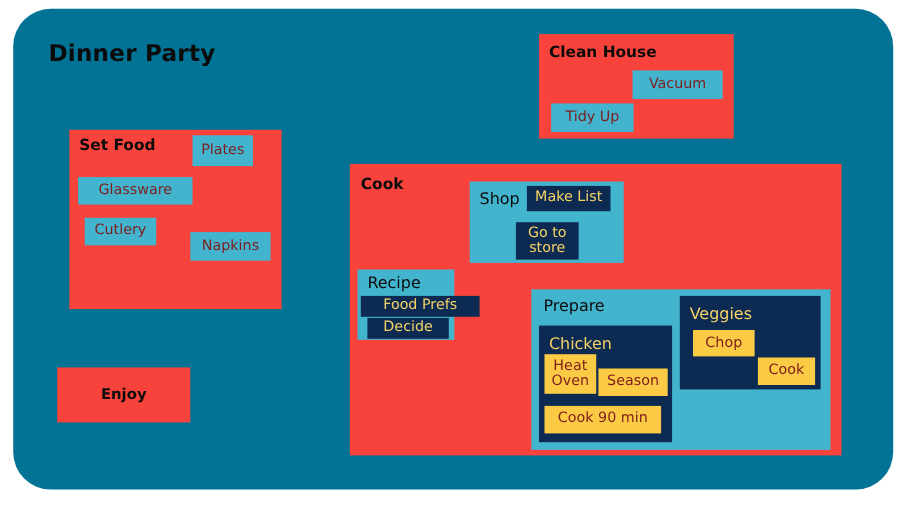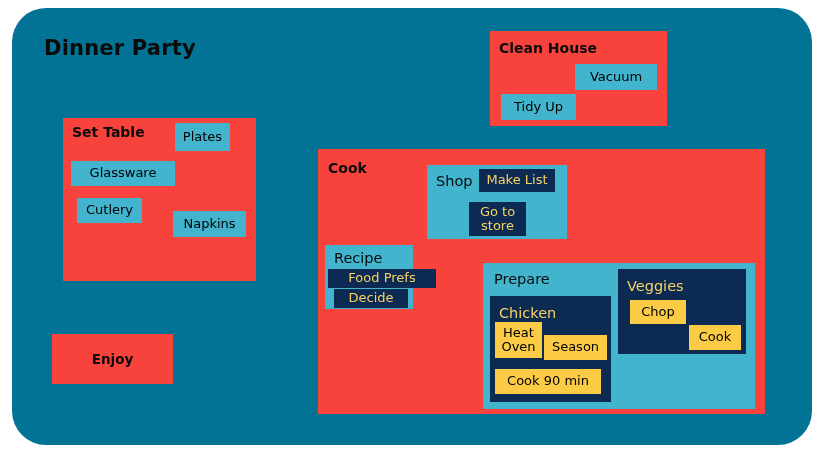--- a/index.html
+++ b/index.html
@@ -70,21 +70,21 @@
     font-size: 14.5px;
   }
   .head-label.on-navy {
     color: #F6D365;
     font-weight: normal;
     font-size: 14.5px;
   }
   
   .chip-text {
     font-size: 13px;
-    color: #000000;
+    color: #7f1d1d;
     text-align: center;
     width: 100%;
     display: flex;
     align-items: center;
     justify-content: center;
     height: 100%;
     line-height: 1.1;
     box-sizing: border-box;
     white-space: pre-line;
   }
@@ -100,21 +100,21 @@
 </head>
 <body>
 
 <div id="canvas">
 
   <div class="board"></div>
 
   <div class="page-title">Dinner Party</div>
 
   <div class="node lvl-red" style="left:63px; top:118px; width:193px; height:163px;"></div>
-  <div class="node-label head-label" style="left:72px; top:125px; width:120px; text-align:left;">Set Table</div>
+  <div class="node-label head-label" style="left:72px; top:125px; width:120px; text-align:left;">Set Food</div>
 
   <div class="node lvl-blue" style="left:175px; top:123px; width:55px; height:28px;">
     <div class="chip-text">Plates</div>
   </div>
 
   <div class="node lvl-blue" style="left:71px; top:161px; width:104px; height:25px;">
     <div class="chip-text">Glassware</div>
   </div>
 
   <div class="node lvl-blue" style="left:173px; top:211px; width:73px; height:26px;">

